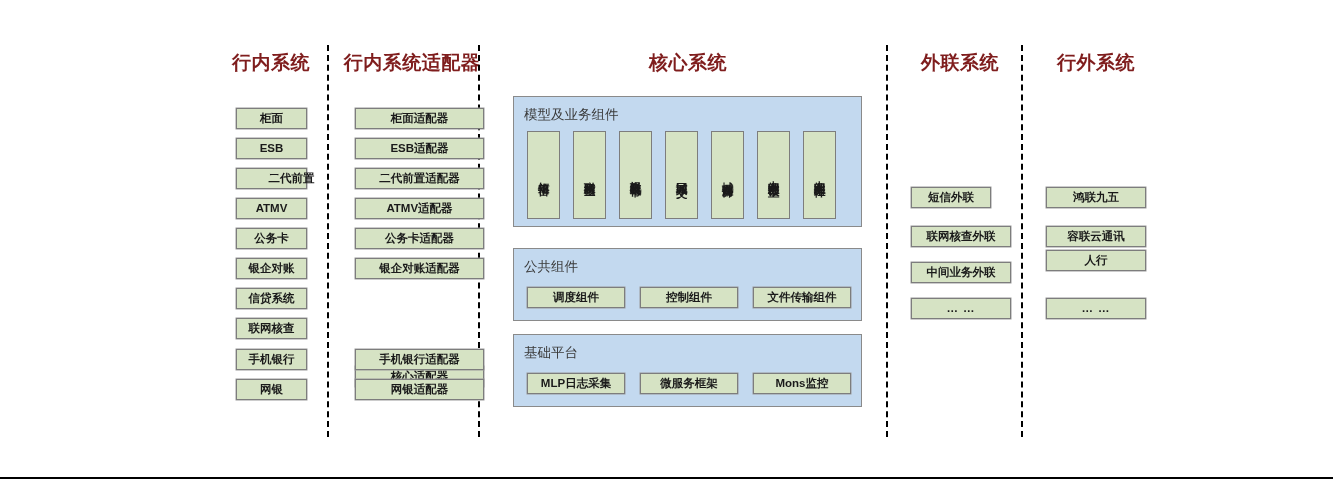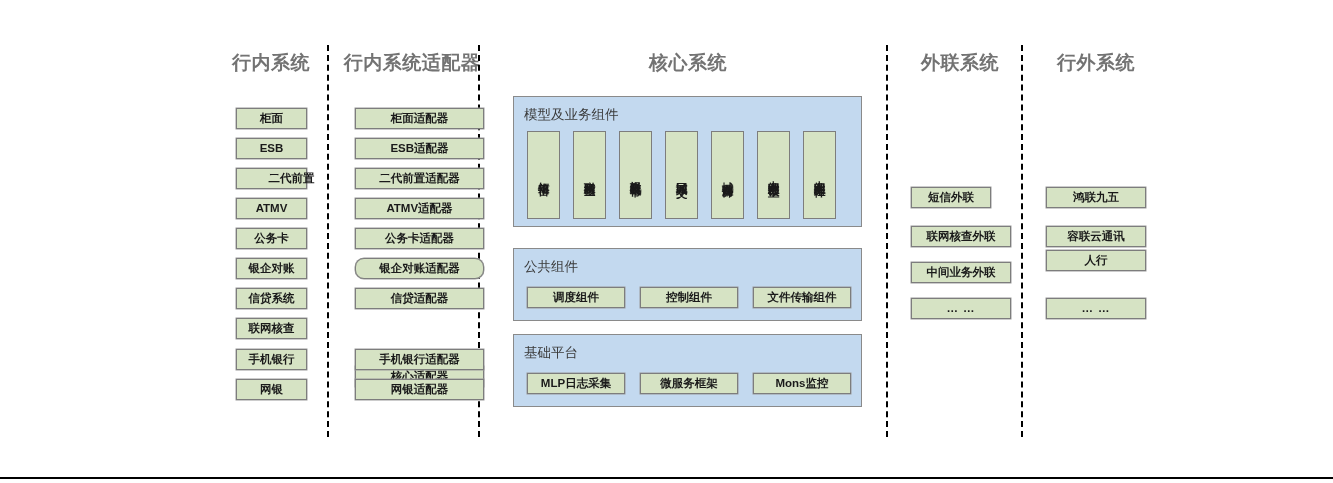--- a/index.html
+++ b/index.html
@@ -19,21 +19,21 @@
     background: #ffffff;
     overflow: hidden;
   }
 
   
   .col-title {
     position: absolute;
     text-align: center;
     font-size: 19px;
     font-weight: bold;
-    color: #737373;
+    color: #7f1d1d;
     letter-spacing: 0.5px;
     white-space: nowrap;
   }
 
   
   .divider {
     position: absolute;
     width: 0;
     border-left: 2px dashed #000000;
   }
@@ -134,22 +134,21 @@
   <div class="node" style="left:236px; top:288px; width:71px; height:21px;">信贷系统</div>
   <div class="node" style="left:236px; top:318px; width:71px; height:21px;">联网核查</div>
   <div class="node" style="left:236px; top:349px; width:71px; height:21px;">手机银行</div>
   <div class="node" style="left:236px; top:379px; width:71px; height:21px;">网银</div>
 
   <div class="node" style="left:355px; top:108px; width:129px; height:21px;">柜面适配器</div>
   <div class="node" style="left:355px; top:138px; width:129px; height:21px;">ESB适配器</div>
   <div class="node" style="left:355px; top:168px; width:129px; height:21px;">二代前置适配器</div>
   <div class="node" style="left:355px; top:198px; width:129px; height:21px;">ATMV适配器</div>
   <div class="node" style="left:355px; top:228px; width:129px; height:21px;">公务卡适配器</div>
-  <div class="node" style="left:355px; top:258px; width:129px; height:21px;border-radius:9px;">银企对账适配器</div>
-  <div class="node" style="left:355px; top:288px; width:129px; height:21px;">信贷适配器</div>
+  <div class="node" style="left:355px; top:258px; width:129px; height:21px;">银企对账适配器</div>
   <div class="node" style="left:355px; top:318px; width:129px; height:21px;margin-top:48px;">核心适配器</div>
   <div class="node" style="left:355px; top:349px; width:129px; height:21px;">手机银行适配器</div>
   <div class="node" style="left:355px; top:379px; width:129px; height:21px;">网银适配器</div>
 
   <div class="panel" style="left:513px; top:96px; width:349px; height:131px;"></div>
   <div class="panel-label" style="left:524px; top:106px;">模型及业务组件</div>
 
   <div class="node-v" style="left:527px; top:131px; width:33px; height:88px;">
       <span>短信平台</span>
     </div>

